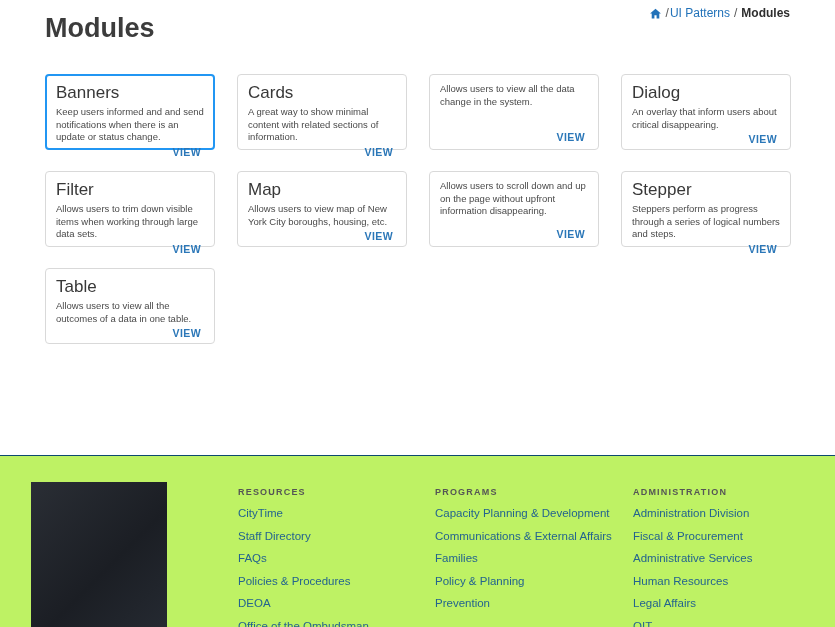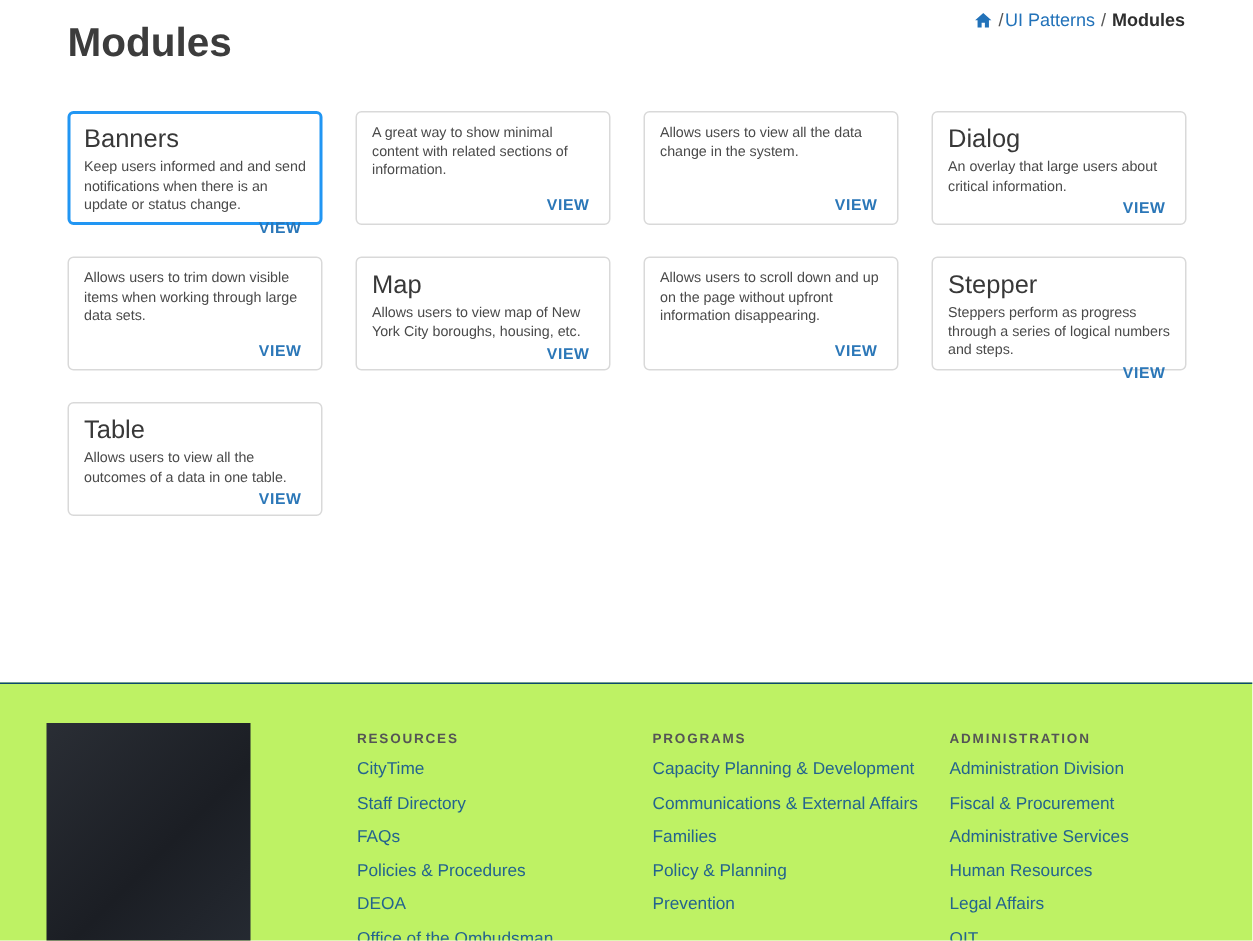--- a/index.html
+++ b/index.html
@@ -63,36 +63,38 @@
 
 <div class="cards">
 
   <div class="card highlight">
     <div class="card-title">Banners</div>
     <div class="card-desc">Keep users informed and and send notifications when there is an update or status change.</div>
     <a class="view-link">VIEW</a>
   </div>
 
   <div class="card">
+    <div class="card-title">Cards</div>
     <div class="card-desc">A great way to show minimal content with related sections of information.</div>
     <a class="view-link">VIEW</a>
   </div>
 
   <div class="card">
     <div class="card-desc">Allows users to view all the data change in the system.</div>
     <a class="view-link">VIEW</a>
   </div>
 
   <div class="card">
     <div class="card-title">Dialog</div>
-    <div class="card-desc">An overlay that large users about critical information.</div>
+    <div class="card-desc">An overlay that inform users about critical disappearing.</div>
     <a class="view-link">VIEW</a>
   </div>
 
   <div class="card">
+    <div class="card-title">Filter</div>
     <div class="card-desc">Allows users to trim down visible items when working through large data sets.</div>
     <a class="view-link">VIEW</a>
   </div>
 
   <div class="card">
     <div class="card-title">Map</div>
     <div class="card-desc">Allows users to view map of New York City boroughs, housing, etc.</div>
     <a class="view-link">VIEW</a>
   </div>
 

